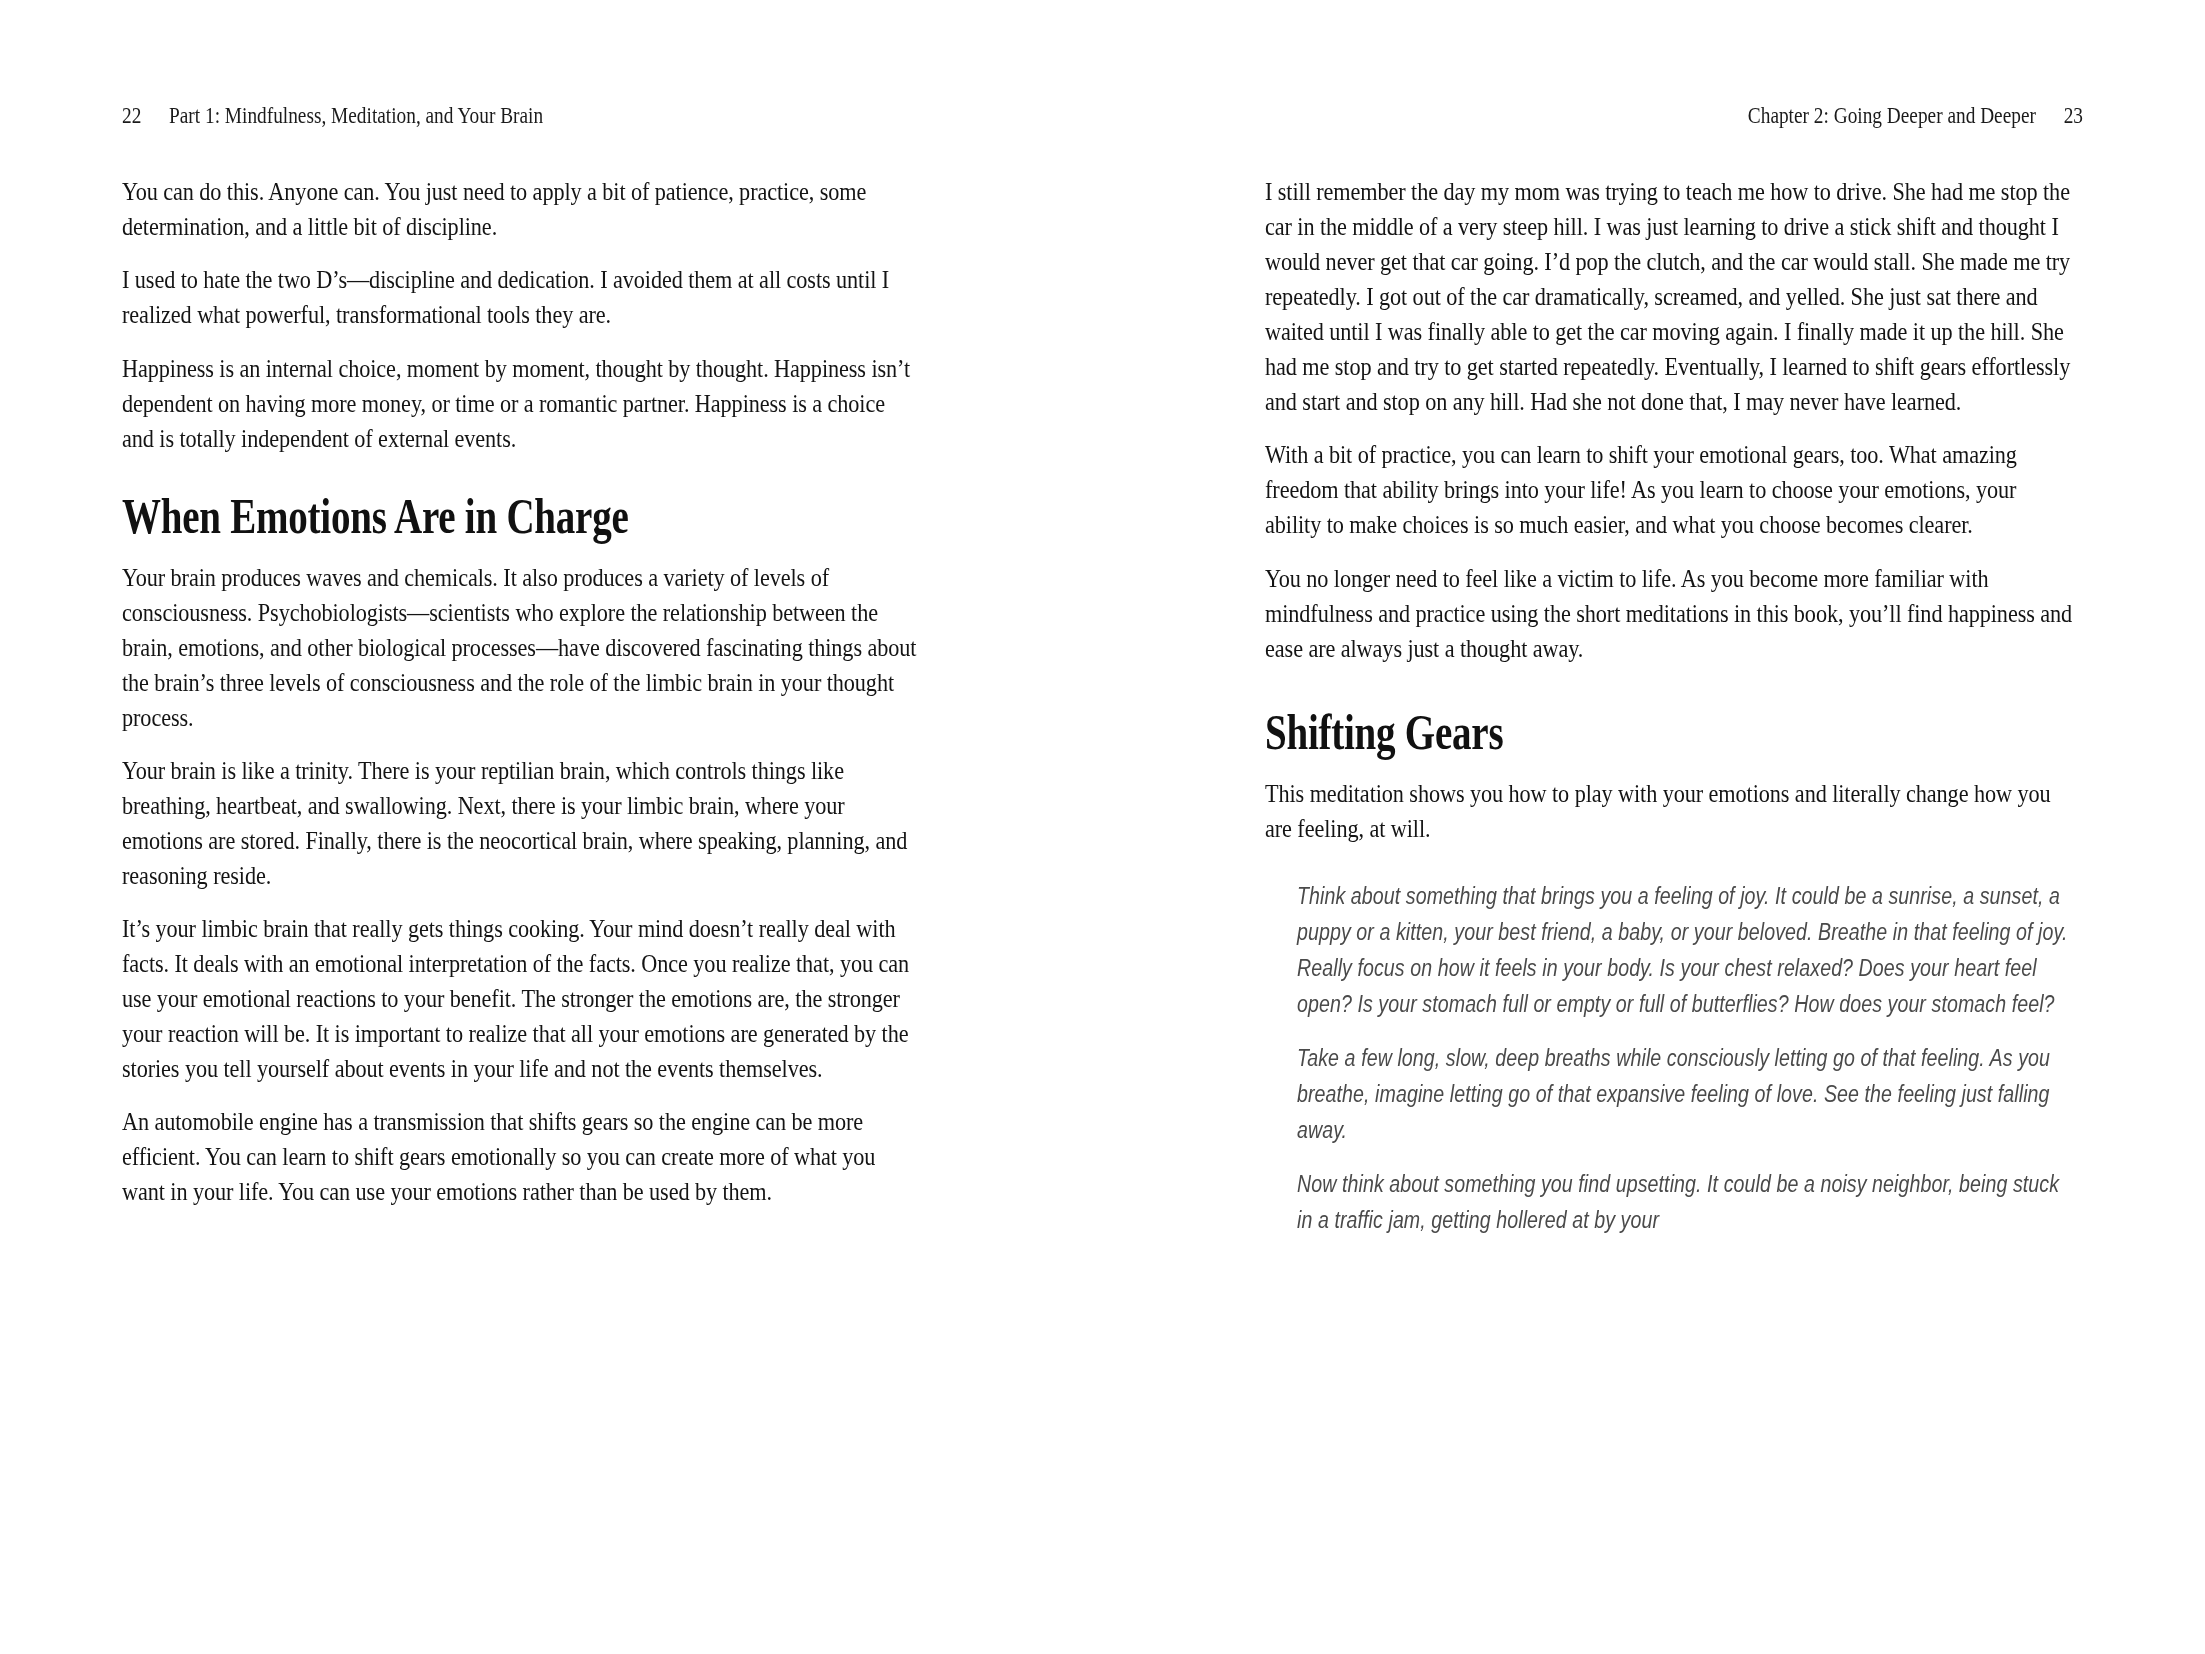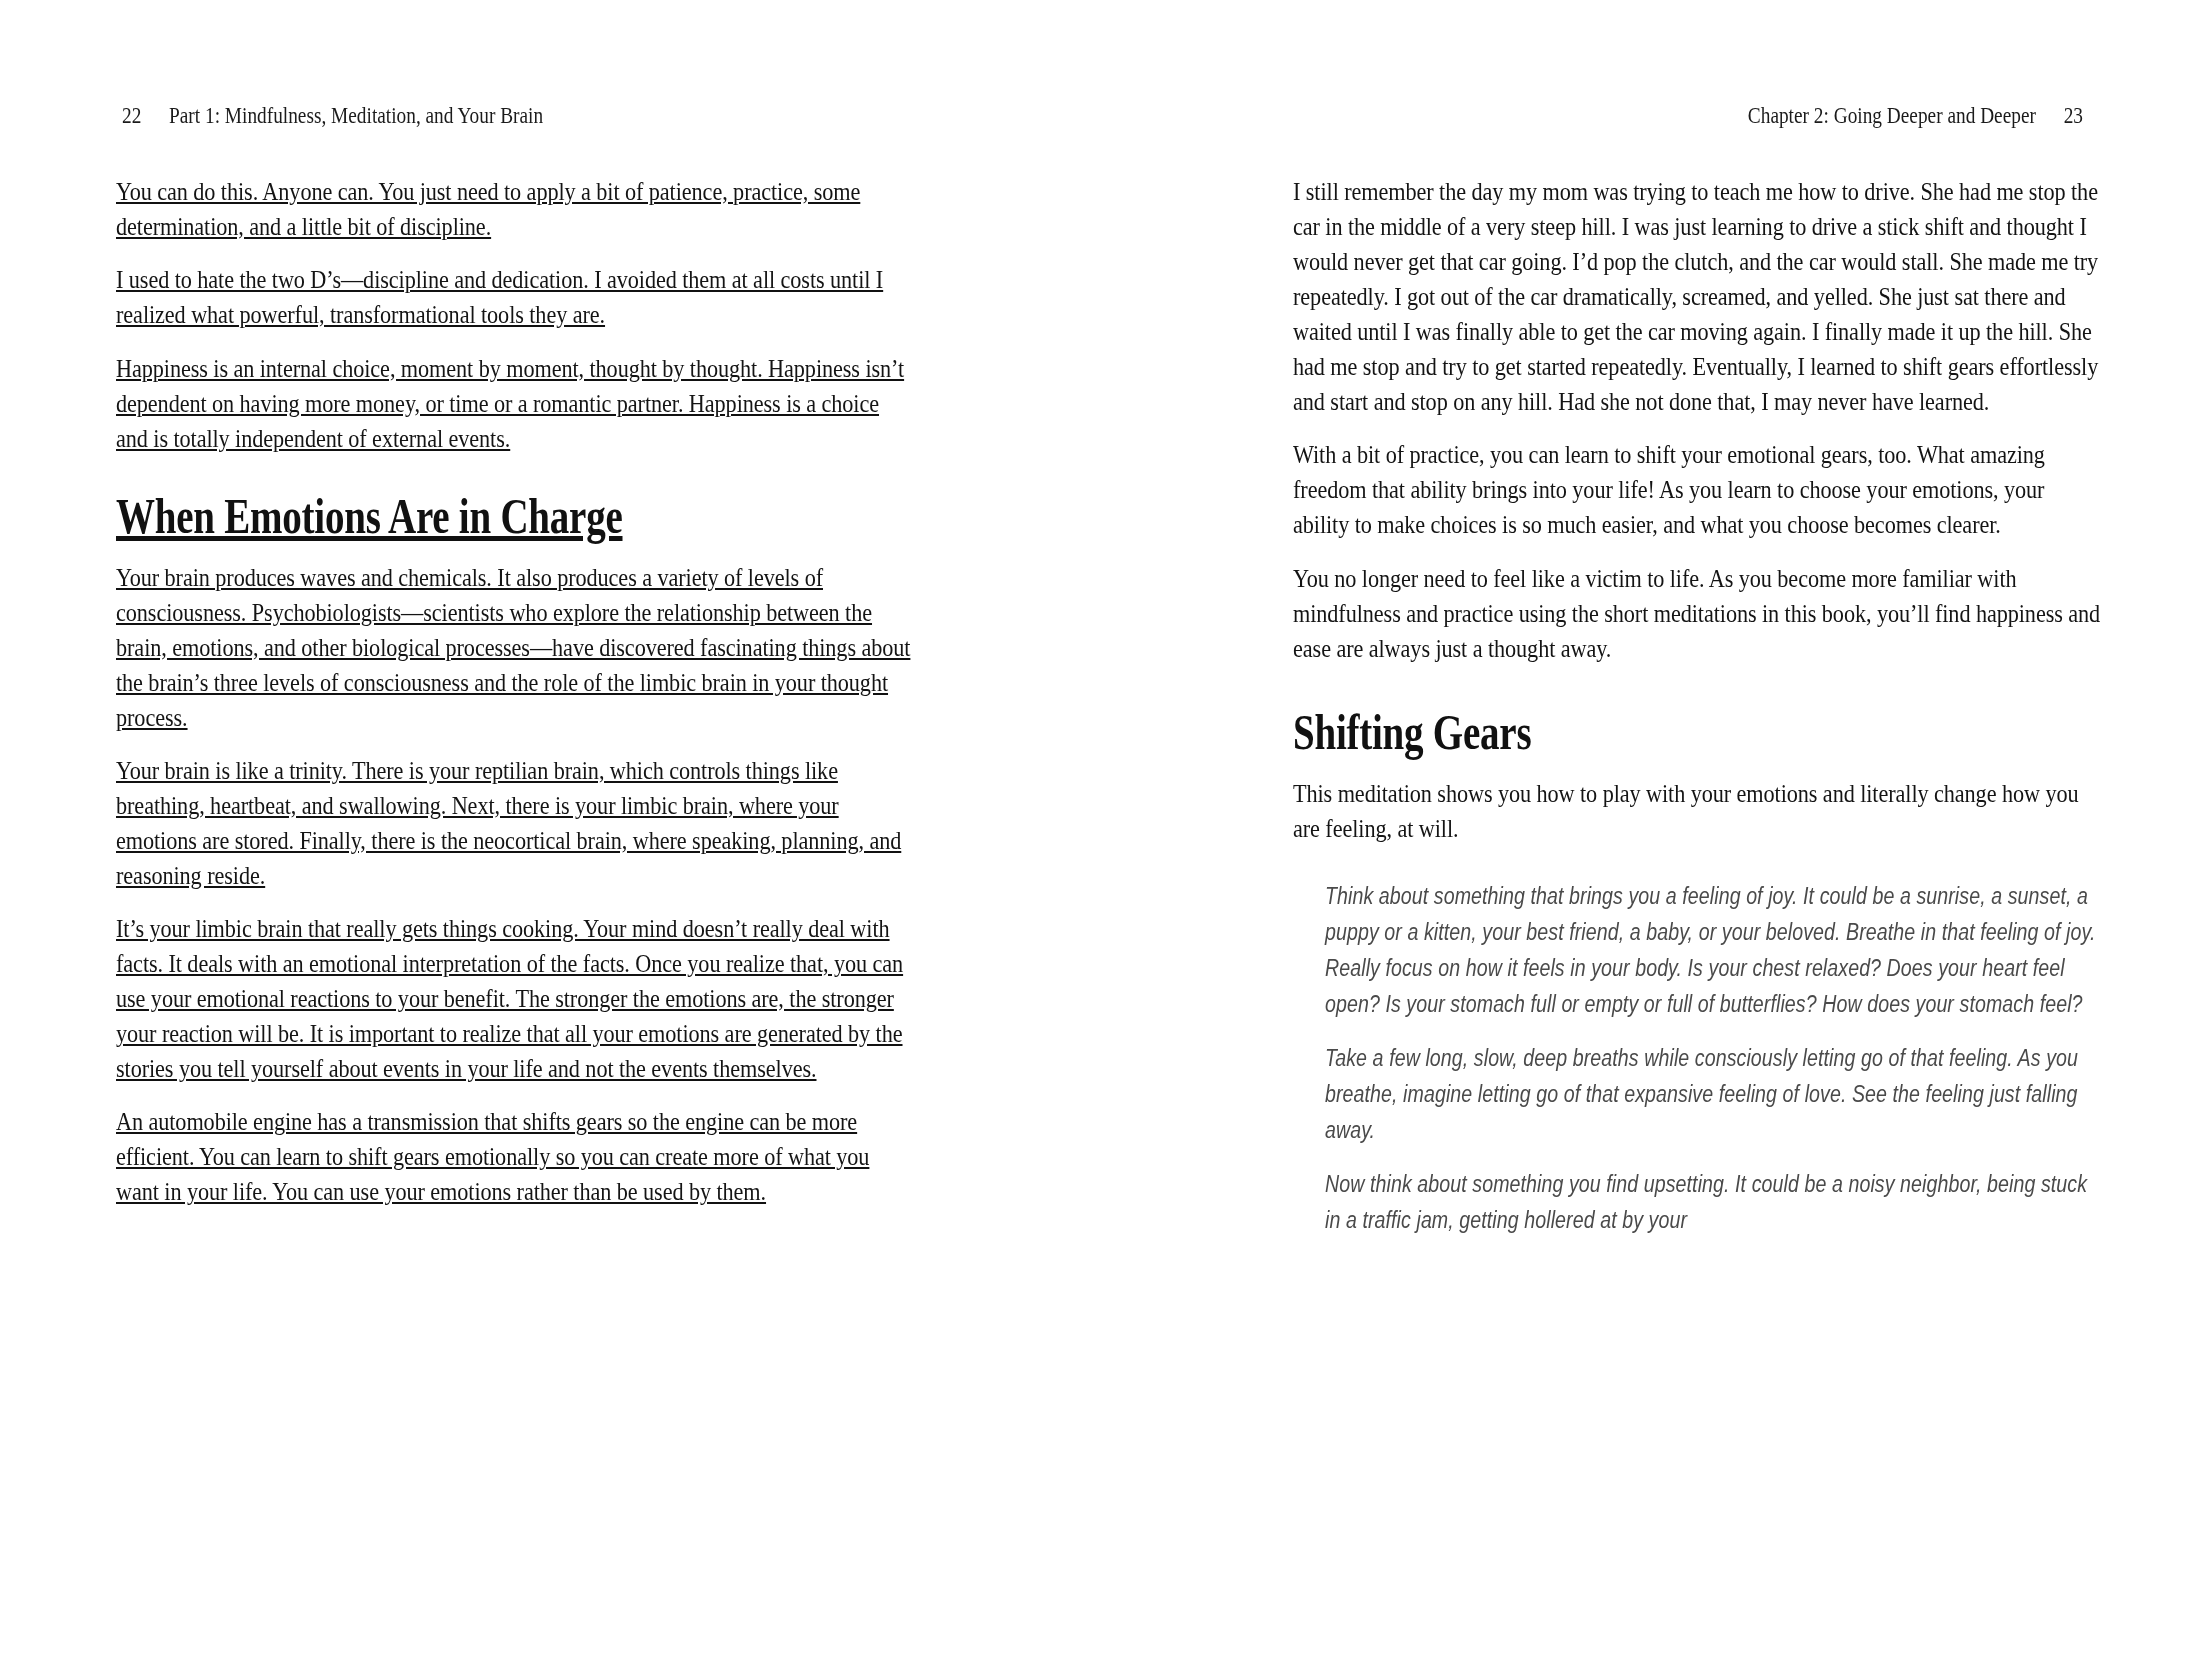--- a/index.html
+++ b/index.html
@@ -42,22 +42,22 @@
   .rh-title { display: inline-block; }
   .running-head.left  .rh-folio { margin-right: 33px; }
   .running-head.right .rh-folio { margin-left: 33px; }
 
   
   .column {
     position: absolute;
     top: 174px;
     width: 795px;
   }
-  .column.left  { left: 116px; text-decoration: underline; }
-  .column.right { left: 1293px; width: 807px; }
+  .column.left  { left: 122px; }
+  .column.right { left: 1265px; width: 807px; }
 
   
   p.body {
     margin: 0 0 18.3px 0;
     font-family: "Liberation Serif", "DejaVu Serif", serif;
     font-size: 26px;
     line-height: 35px;
     color: #141414;
     transform: scaleX(0.855);
     transform-origin: left top;

